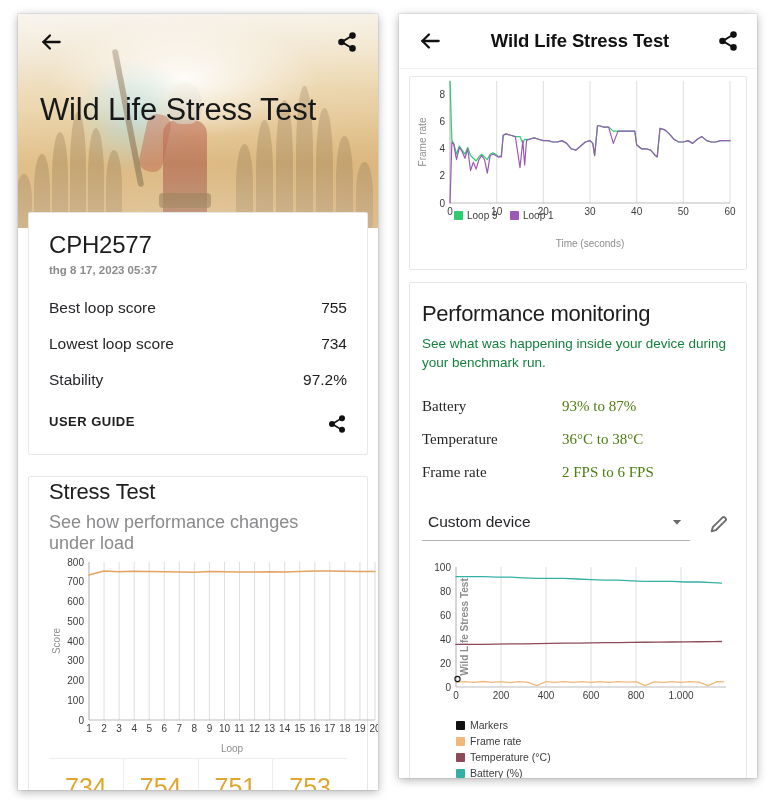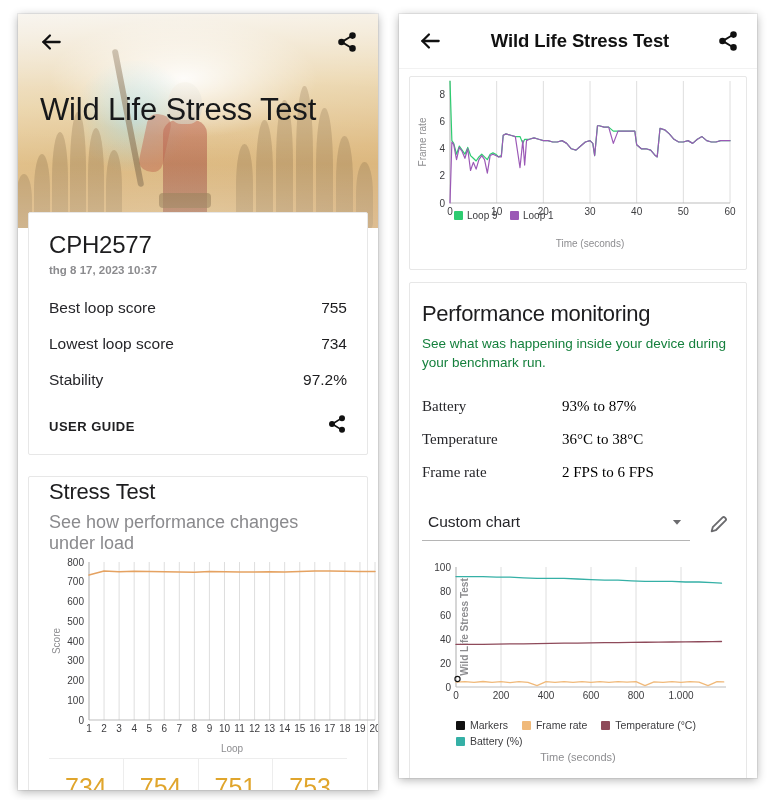--- a/index.html
+++ b/index.html
@@ -72,21 +72,21 @@
   .card { background: #fff; border: 1px solid #e7e7e7; border-radius: 2px; }
   .card-l { margin: 0 10px; }
 
   .score-card { margin-top: -16px; position: relative; z-index: 3; padding: 18px 20px 6px; }
   .dev-name { font-size: 24px; color: #1d1d1f; letter-spacing: -.2px; }
   .dev-date { font-size: 11.5px; color: #8b8b8e; margin-top: 5px; font-weight: 700; }
   .rows { margin-top: 14px; }
   .srow { display: flex; justify-content: space-between; align-items: baseline;
     font-size: 15.5px; color: #26262a; padding: 9px 0; }
   .srow .v { color: #1d1d1f; }
-  .guide { display: flex; justify-content: space-between; align-items: flex-end;
+  .guide { display: flex; justify-content: space-between; align-items: flex-start;
     padding: 16px 0 14px; }
   .guide .g-label { font-size: 13px; font-weight: 700; letter-spacing: .5px; color: #202022; }
 
   .st-card { margin-top: 21px; padding: 2px 20px 0; }
   .st-title { font-size: 22px; color: #1d1d1f; letter-spacing: -.2px; }
   .st-sub { font-size: 18px; color: #8a8a8d; margin-top: 7px; }
 
   
   .chart { position: relative; width: 100%; }
   .axis-label { fill: #8d8d90; font-size: 10px; font-family: "Liberation Sans", sans-serif; }
@@ -108,32 +108,32 @@
 
   .r-card { margin: 8px 10px 0; }
   .fr-wrap { padding: 0 6px 8px; }
 
   .pm-card { margin: 12px 10px 0; padding: 18px 12px 16px; }
   .pm-title { font-size: 22px; color: #1d1d1f; letter-spacing: -.3px; }
   .pm-sub { font-size: 13.5px; color: #15803d; margin-top: 7px; line-height: 19px; }
   .pm-rows { margin-top: 18px; font-family: Liberation Serif, serif; }
   .pm-row { display: flex; font-size: 15px; color: #26262a; padding: 8px 0; }
   .pm-row .k { width: 140px; }
-  .pm-row .v { color: #000000; }
+  .pm-row .v { color: #4d7c0f; }
 
   .select-row { display: flex; align-items: center; gap: 14px; margin-top: 18px; }
   .select {
     flex: 1; display: flex; align-items: center; justify-content: space-between;
     border-bottom: 1px solid #b5b5b5; padding: 6px 6px 9px;
   }
   .select .sv { font-size: 15.5px; color: #26262a; }
   .pencil { padding: 4px; }
 
   .cc-wrap { margin-top: 18px; }
-  .legend { display: flex; flex-wrap: wrap; gap: 4px 14px; padding: 6px 0 0 34px; }
+  .legend { display: flex; flex-wrap: wrap; gap: 4px 20px; padding: 6px 0 0 34px; flex-direction: column; }
   .lg { display: inline-flex; align-items: center; gap: 5px;
     font-size: 10.5px; color: #3c3c3f; }
   .sw { width: 9px; height: 9px; display: inline-block; border-radius: 1px; }
   .time-lab { text-align: center; font-size: 11px; color: #8d8d90; margin-top: 4px; }
 </style>
 </head>
 <body>
 
 <div class="stage">
 
@@ -186,21 +186,21 @@
               <line x1="8.3" y1="13.2" x2="15.7" y2="17.8"></line>
           </svg>
         </span>
       </div>
 
       <div class="hero-title">Wild Life Stress Test</div>
     </div>
 
     <div class="card card-l score-card">
       <div class="dev-name">CPH2577</div>
-      <div class="dev-date">thg 8 17, 2023 10:37</div>
+      <div class="dev-date">thg 8 17, 2023 05:37</div>
 
       <div class="rows">
         <div class="srow">
           <span>Best loop score</span>
           <span class="v">755</span>
         </div>
         <div class="srow">
           <span>Lowest loop score</span>
           <span class="v">734</span>
         </div>
@@ -367,21 +367,21 @@
           <span class="v">36°C to 38°C</span>
         </div>
         <div class="pm-row">
           <span class="k">Frame rate</span>
           <span class="v">2 FPS to 6 FPS</span>
         </div>
       </div>
 
       <div class="select-row">
         <div class="select">
-          <span class="sv">Custom chart</span>
+          <span class="sv">Custom device</span>
           <span class="ic">
             <svg width="14" height="14" viewBox="0 0 24 24">
                 <polygon points="5,8.5 19,8.5 12,16.5" fill="#6b6b6e"></polygon>
               </svg>
           </span>
         </div>
         <span class="ic pencil">
           <svg width="22" height="22" viewBox="0 0 24 24" fill="none" stroke="#6b6b6e" stroke-width="2" stroke-linecap="round" stroke-linejoin="round">
             <path d="M4 20l4.5-1.2L19 8.3a2 2 0 0 0 0-2.8l-.5-.5a2 2 0 0 0-2.8 0L5.2 15.5z"></path>
           </svg>

